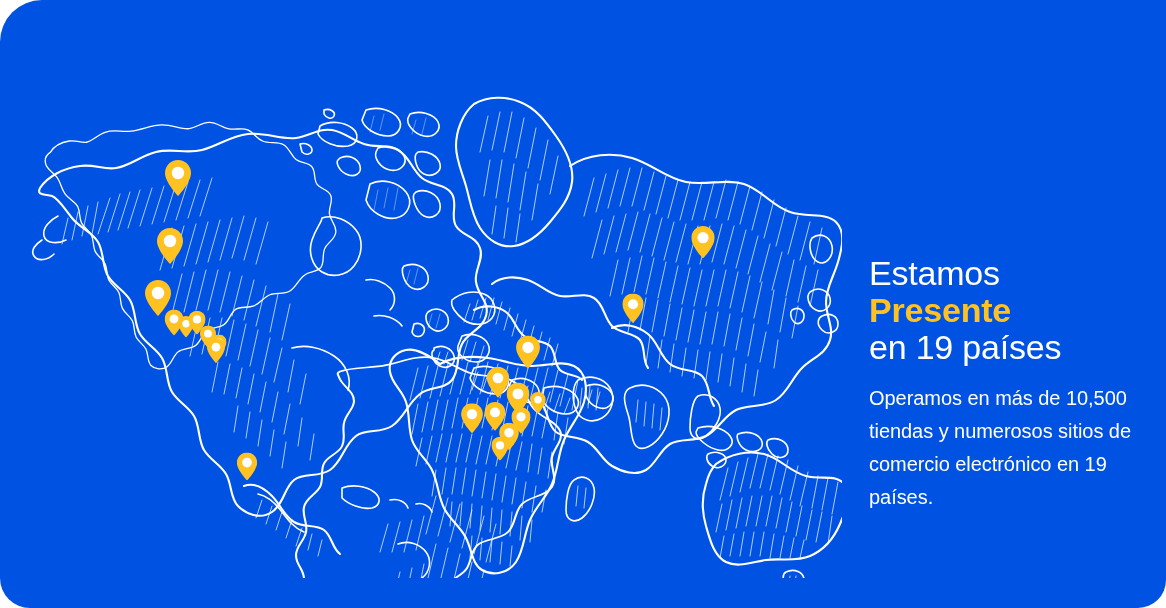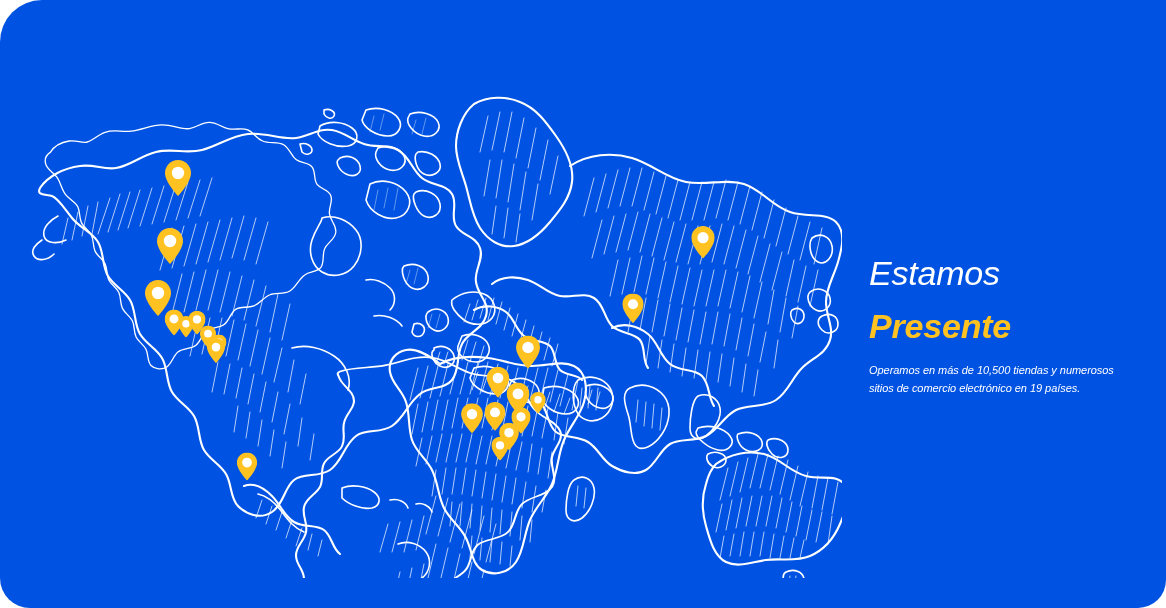--- a/index.html
+++ b/index.html
@@ -81,43 +81,41 @@
     pointer-events: auto;
     transform: translate(-50%, -100%);
   }
 
   
   .panel {
     position: absolute;
     left: 869px;
     top: 255px;
     width: 268px;
-    font-style: italic;
   }
   .headline {
     font-size: 34px;
     line-height: 37px;
     color: #ffffff;
     font-weight: 400;
     letter-spacing: -0.2px;
     margin: 0;
   }
   .headline .hl-accent {
     display: block;
     color: #ffc220;
     font-weight: 700;
-    margin-top: 16px;
   }
   .headline .hl-plain {
     display: block;
   }
   .body-copy {
     margin: 16px 0 0 0;
-    font-size: 11px;
-    line-height: 18px;
+    font-size: 20px;
+    line-height: 33px;
     color: #ffffff;
     font-weight: 400;
     letter-spacing: -0.05px;
   }
   .body-copy p {
     margin: 0;
   }
 </style>
 </head>
 <body>
@@ -793,19 +791,20 @@
         <path d="M13 0 C5.8 0 0 5.8 0 13 C0 22.5 13 36 13 36 C13 36 26 22.5 26 13 C26 5.8 20.2 0 13 0 Z" fill="#FFC220"></path>
         <circle cx="13" cy="13" r="6.2" fill="#FFFFFF"></circle>
       </svg>
     </div>
   </div>
 
   <div class="panel">
     <h2 class="headline">
       <span class="hl-plain">Estamos</span>
       <span class="hl-accent">Presente</span>
+      <span class="hl-plain">en 19 países</span>
     </h2>
     <div class="body-copy">
       <p>Operamos en más de 10,500 tiendas y numerosos sitios de comercio electrónico en 19 países.</p>
     </div>
   </div>
 
 </div>
 
 </body></html>

